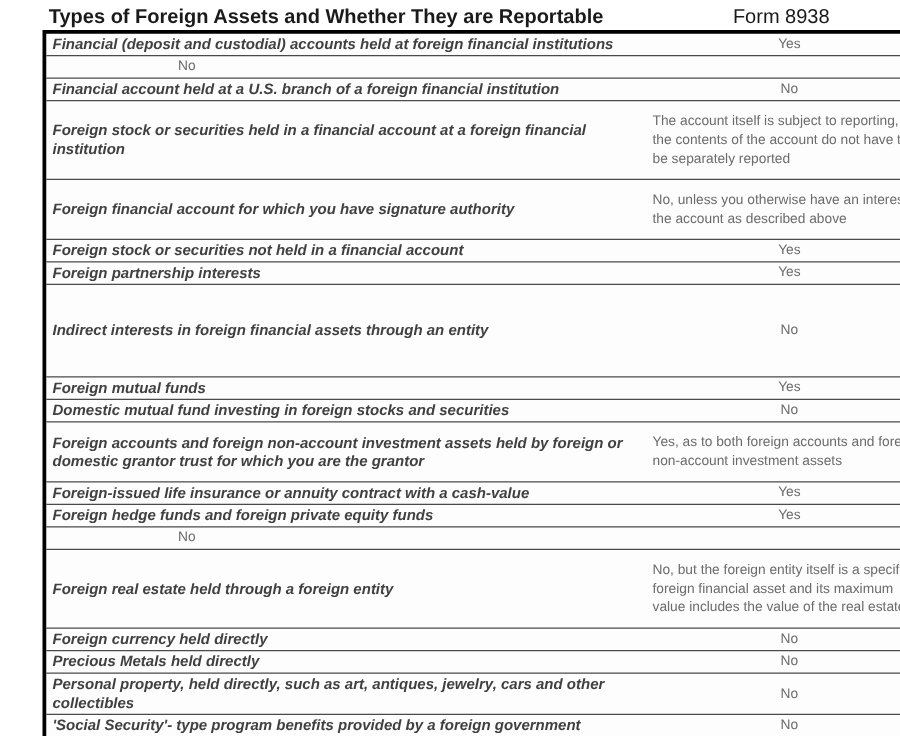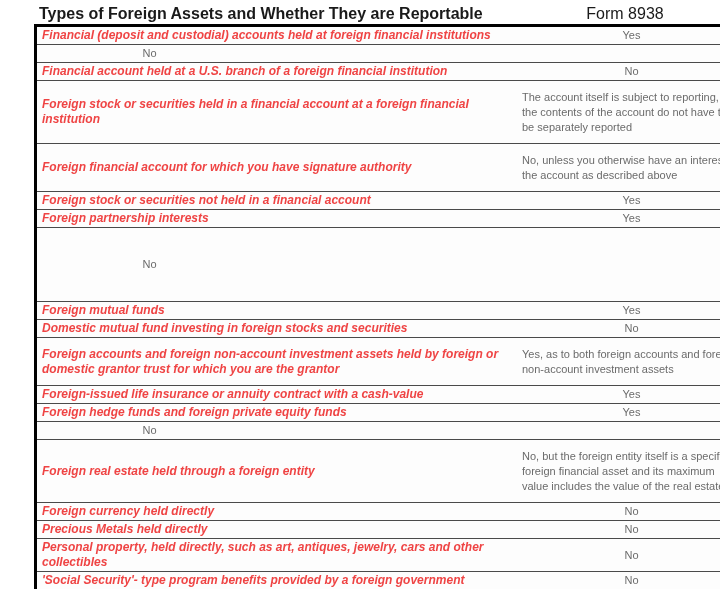--- a/index.html
+++ b/index.html
@@ -4,21 +4,21 @@
 <style>
   html,body{margin:0;padding:0;background:#ffffff;}
   body{width:720px;height:589px;overflow:hidden;}
   .page{width:720px;height:589px;font-family:"Liberation Sans",sans-serif;background:#ffffff;box-sizing:border-box;margin-left:31px;}
   .header{display:flex;align-items:flex-end;padding:3px 7px 1px 8px;height:20px;}
   .title{flex:1;font-weight:bold;font-size:16px;line-height:19px;color:#1a1a1a;white-space:nowrap;}
   .form-header{width:238px;text-align:center;font-weight:normal;font-size:16px;line-height:19px;color:#1a1a1a;}
   .tbl{margin:0 4px 0 3px;border:3px solid #000000;background:#fdfdfd;}
   .row{display:flex;border-bottom:1px solid #4a4a4a;min-height:16px;}
   .row:last-child{border-bottom:none;}
-  .asset{flex:1;display:flex;align-items:center;padding:1px 8px 1px 5px;font-weight:bold;font-style:italic;font-size:12px;line-height:15px;color:#ef4444;}
+  .asset{flex:1;display:flex;align-items:center;padding:1px 8px 1px 5px;font-weight:bold;font-style:italic;font-size:12px;line-height:15px;color:#404040;}
   .value{width:225px;display:flex;align-items:center;justify-content:center;font-size:11px;line-height:15px;color:#6b6b6b;padding:1px 3px;box-sizing:border-box;}
   .row-tall{min-height:73px;}
   .row-med{min-height:47px;}
   .row-big{min-height:62px;}
 </style>
 </head>
 <body>
 
 <div class="page">
 
@@ -57,20 +57,21 @@
       <div class="asset">Foreign stock or securities not held in a financial account</div>
       <div class="value">Yes</div>
     </div>
 
     <div class="row">
       <div class="asset">Foreign partnership interests</div>
       <div class="value">Yes</div>
     </div>
 
     <div class="row row-tall">
+      <div class="asset">Indirect interests in foreign financial assets through an entity</div>
       <div class="value">No</div>
     </div>
 
     <div class="row">
       <div class="asset">Foreign mutual funds</div>
       <div class="value">Yes</div>
     </div>
 
     <div class="row">
       <div class="asset">Domestic mutual fund investing in foreign stocks and securities</div>

